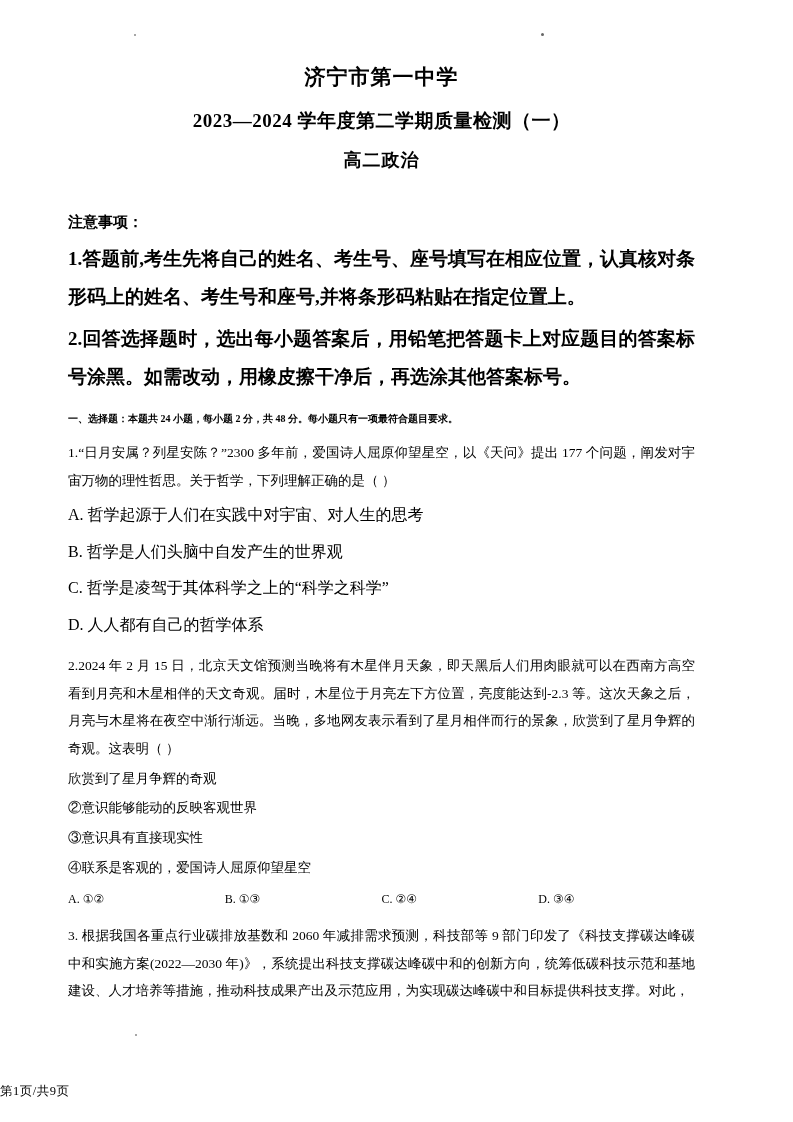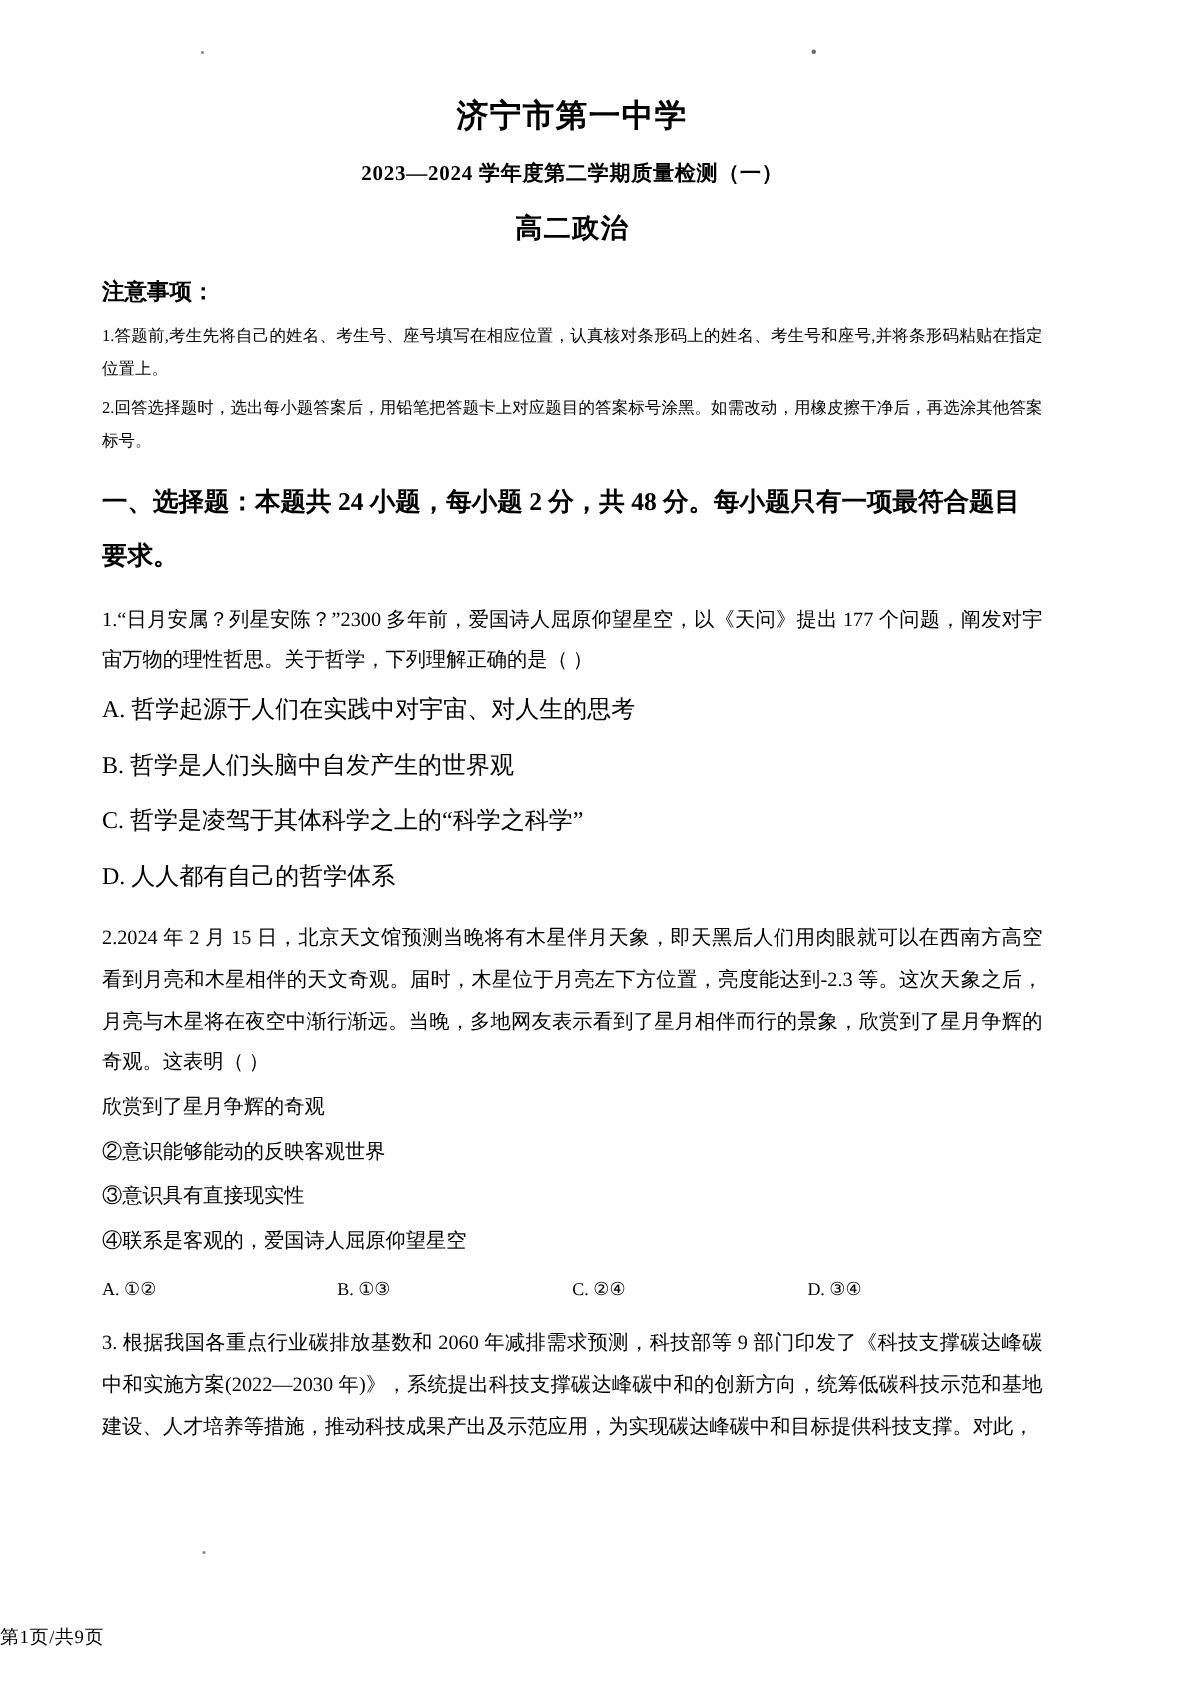--- a/index.html
+++ b/index.html
@@ -26,48 +26,48 @@
     text-align: center;
     margin-top: 22px;
   }
   .school-title {
     font-size: 21px;
     font-weight: bold;
     letter-spacing: 1px;
     line-height: 1.5;
   }
   .exam-title {
-    font-size: 14px;
+    font-size: 19px;
     font-weight: bold;
     letter-spacing: 0.5px;
     line-height: 1.6;
     margin-top: 12px;
   }
   .subject-title {
     font-size: 18px;
     font-weight: bold;
     letter-spacing: 1px;
     margin-top: 12px;
     font-family: Liberation Mono, monospace;
   }
   .notice-head {
     font-size: 15px;
     font-weight: bold;
-    margin-top: 17px;
+    margin-top: 36px;
     line-height: 1.9;
   }
   .notice-item {
-    font-size: 11px;
-    font-weight: normal;
+    font-size: 19px;
+    font-weight: bold;
     line-height: 2.0;
     text-align: justify;
     margin-top: 4px;
   }
   .section-head {
-    font-size: 17px;
+    font-size: 10px;
     font-weight: bold;
     line-height: 2.1;
     margin-top: 12px;
   }
   .q-stem {
     font-size: 13.5px;
     line-height: 2.05;
     text-align: justify;
     margin-top: 10px;
   }

